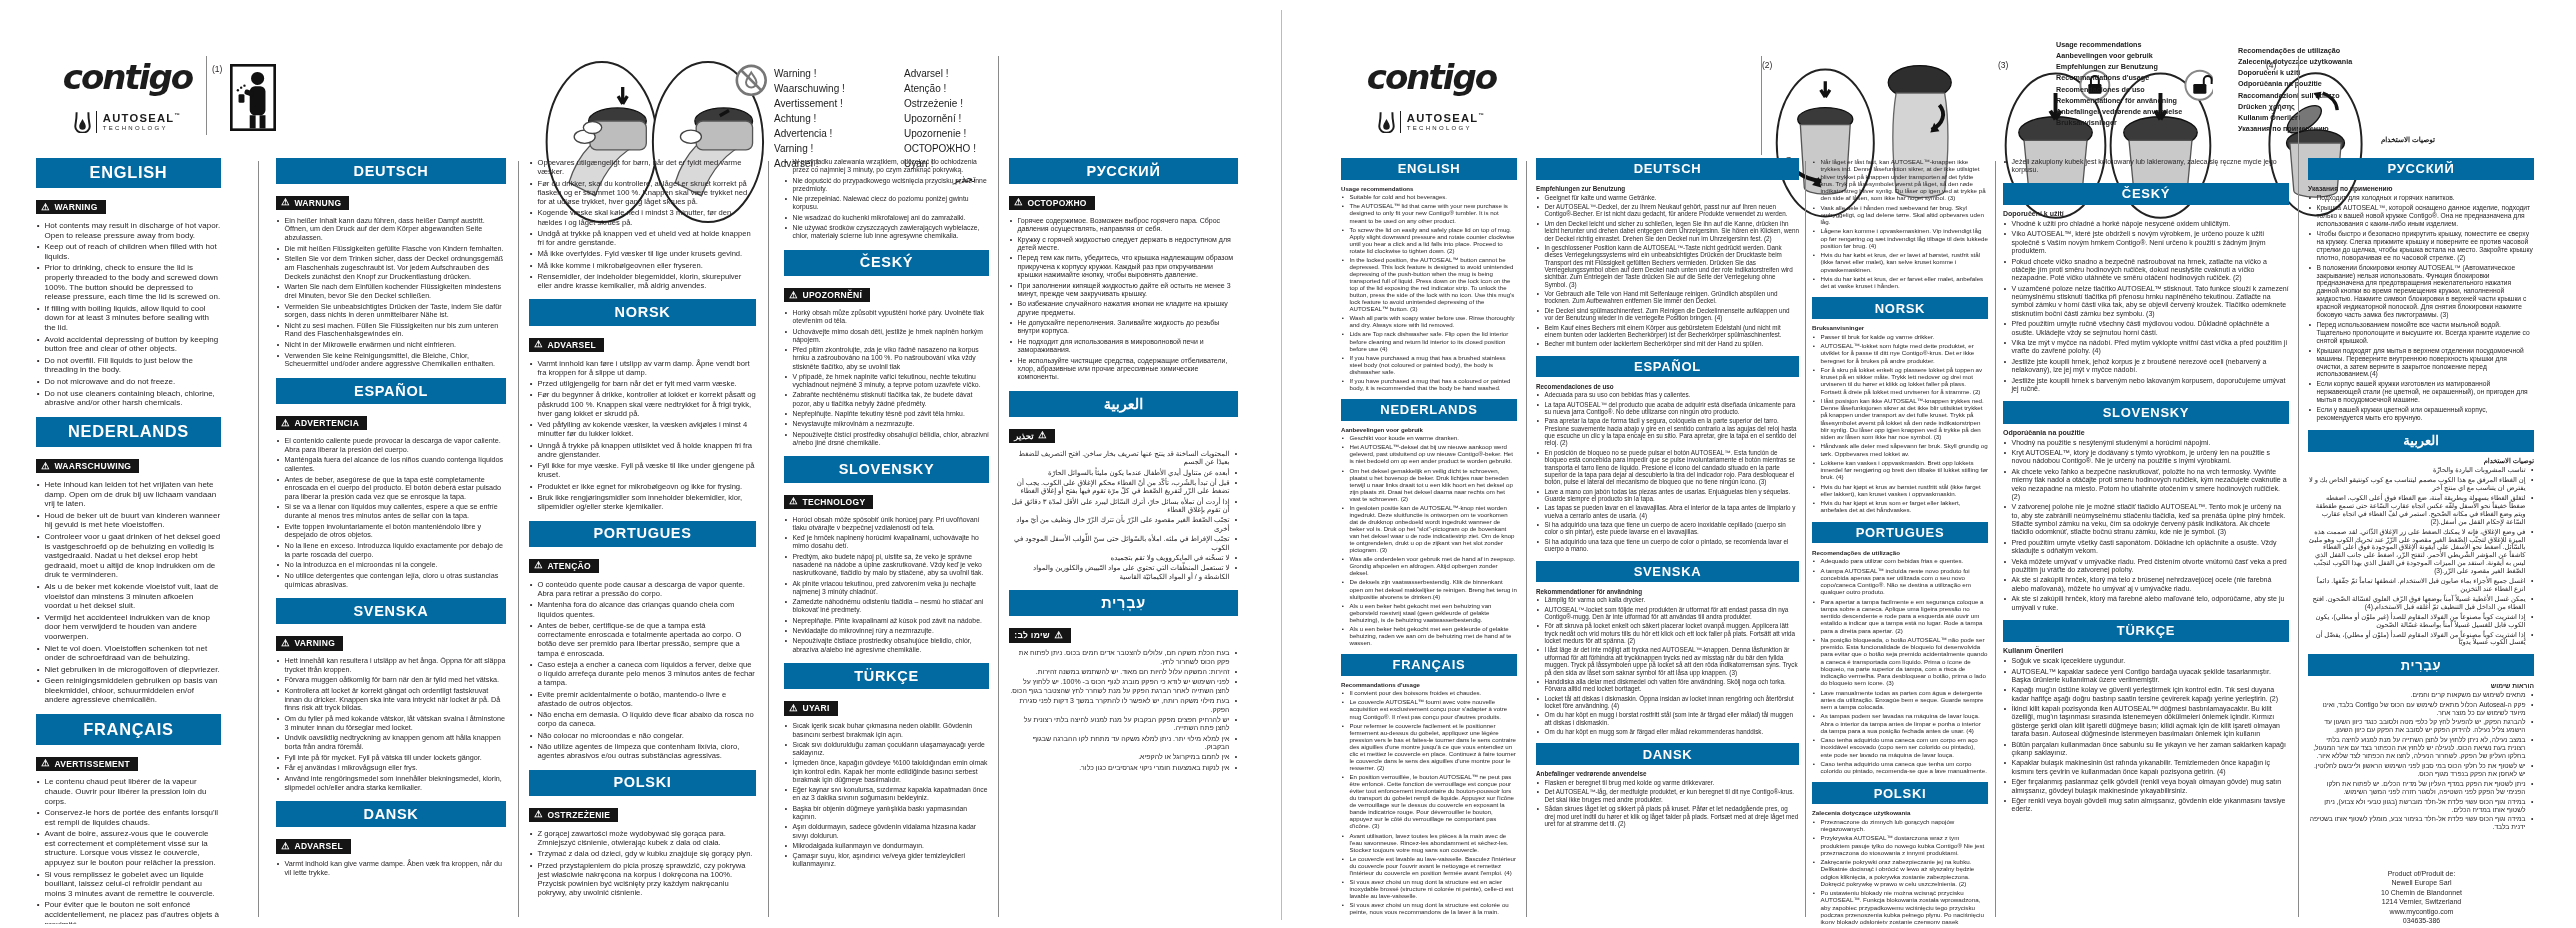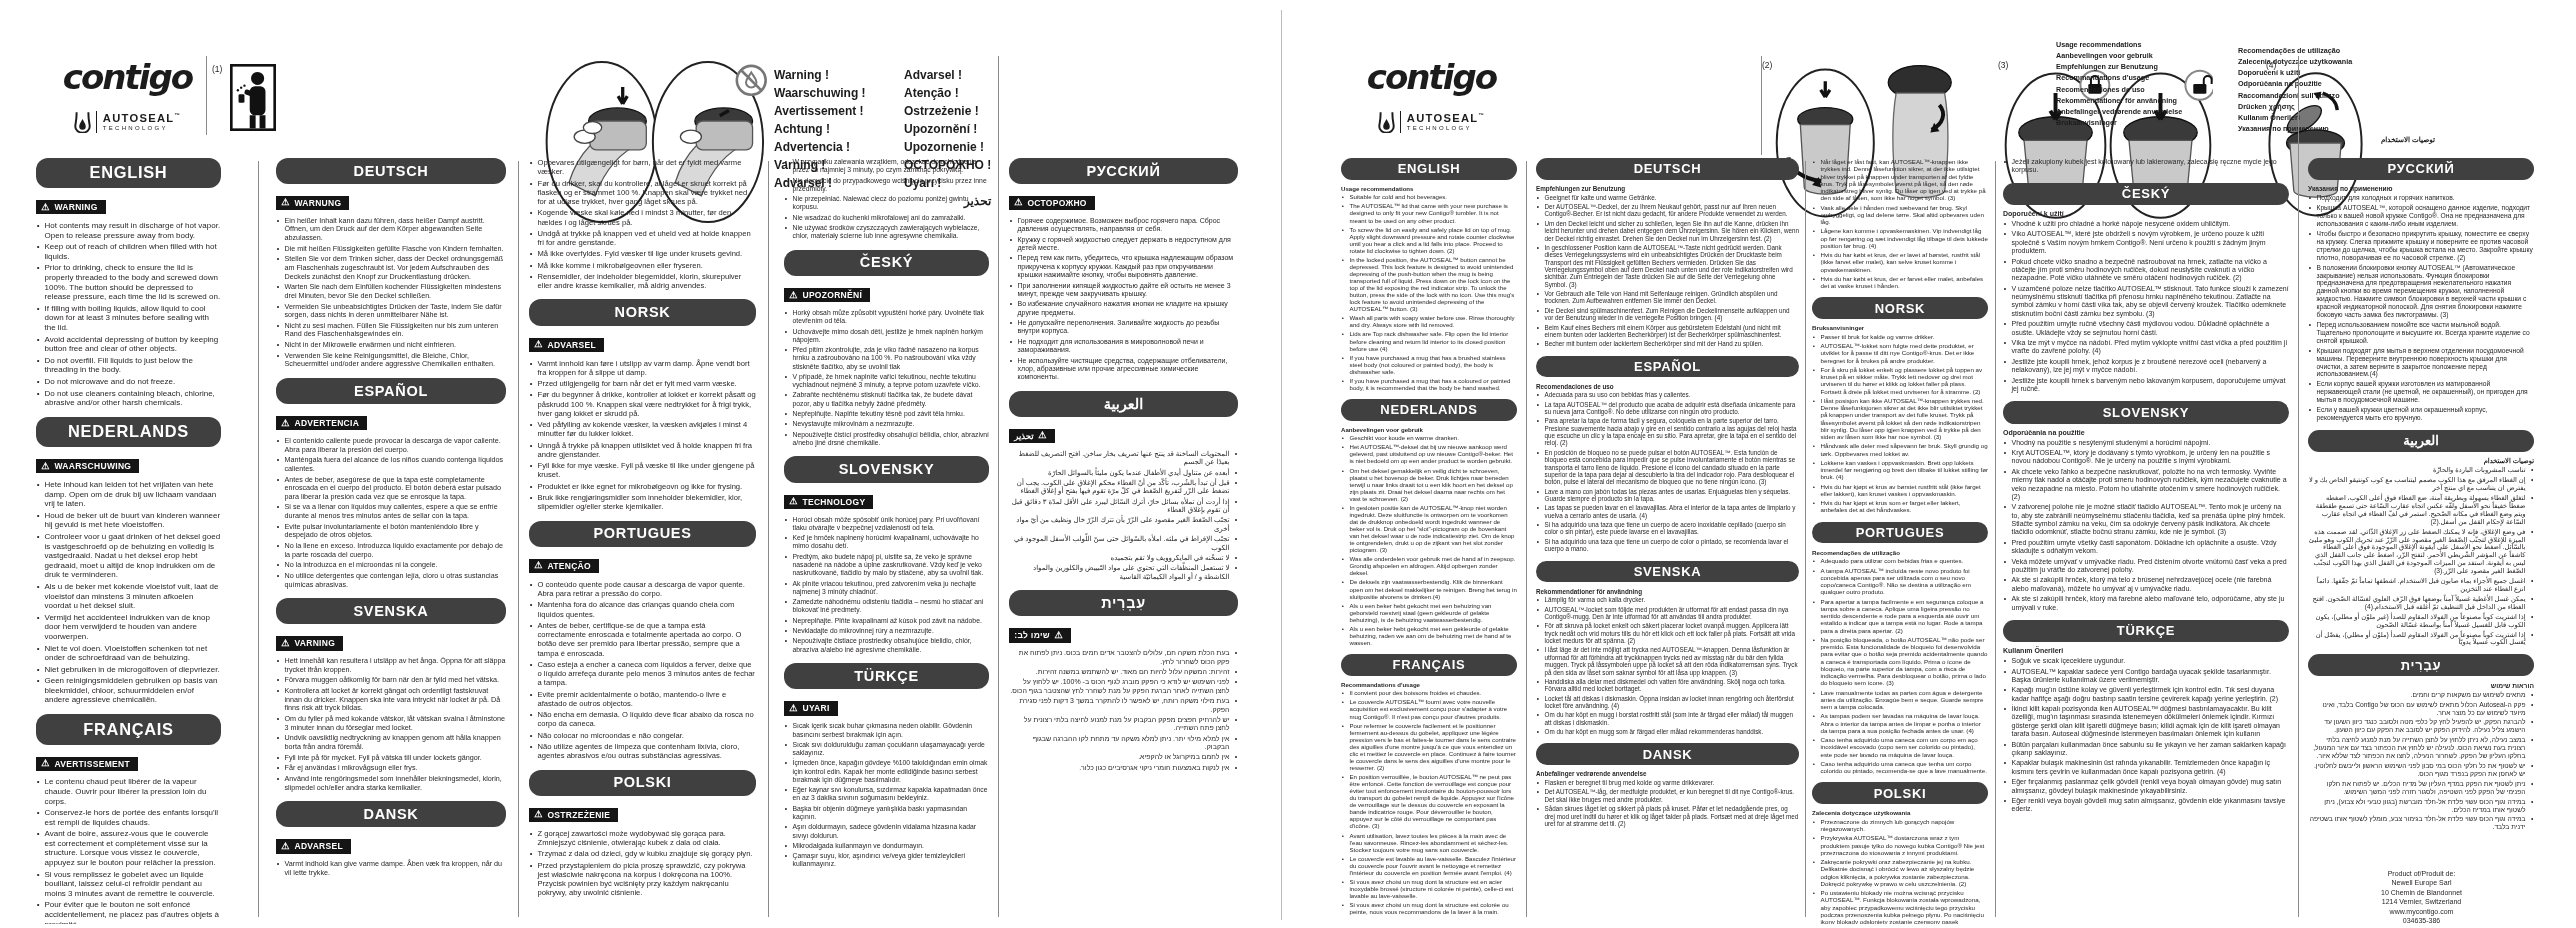--- a/index.html
+++ b/index.html
@@ -13,38 +13,38 @@
   .asrow{margin-top:17px;display:flex;align-items:center;justify-content:center;gap:5.3px;}
   .asbar{width:1.3px;height:22.3px;background:#1c1c1c;}
   .astxt{text-align:left;color:#1c1c1c;}
   .asl1{font-size:11.2px;font-weight:bold;letter-spacing:1.3px;line-height:1;}
   .astm{font-size:5.3px;vertical-align:super;}
   .asl2{font-size:6px;letter-spacing:2.3px;margin-top:1.3px;}
   
   .figlab{position:absolute;font-size:8.5px;color:#231f20;}
   .fig{position:absolute;}
   
-  .warnlist{position:absolute;font-weight:bold;font-size:12px;line-height:1.5;color:#1c1c1c;}
+  .warnlist{position:absolute;font-weight:normal;font-size:10px;line-height:1.5;color:#1c1c1c;}
   
   .uselist{position:absolute;font-weight:bold;font-size:7.2px;line-height:1.55;color:#1c1c1c;}
   
   .col{position:absolute;top:158px;height:766px;overflow:hidden;}
   .p1c1{left:36px;width:185px;font-size:8px;line-height:1.2;}
   .p1c2{left:276px;width:230px;font-size:7.2px;line-height:1.2;}
   .p1c3{left:529px;width:227px;font-size:7.6px;line-height:1.22;}
   .p1c4{left:784px;width:205px;font-size:6.8px;line-height:1.22;}
   .p1c5{left:1009px;width:229px;font-size:7px;line-height:1.2;}
   .p2c1{left:1341px;width:176px;font-size:6.1px;line-height:1.16;}
   .p2c2{left:1536px;width:263px;font-size:6.3px;line-height:1.17;}
   .p2c3{left:1812px;width:176px;font-size:6.2px;line-height:1.17;}
   .p2c4{left:2003px;width:286px;font-size:7px;line-height:1.2;}
   .p2c5{left:2308px;width:226px;font-size:6.7px;line-height:1.18;}
   
-  .hd{background:#404040;color:#fff;font-weight:bold;text-align:center;
-      margin:9.2px 0 8px 0;padding:4.6px 0 4px 0;font-size:14.5px;letter-spacing:0.7px;border-radius:12px;}
+  .hd{background:#0369a1;color:#fff;font-weight:bold;text-align:center;
+      margin:9.2px 0 8px 0;padding:4.6px 0 4px 0;font-size:14.5px;letter-spacing:0.7px;}
   .pg1 .bigc .hd{font-size:16.4px;padding:5.3px 0;}
   .pg2 .hd{font-size:13px;padding:3.3px 0;margin:8px 0 5.3px 0;}
   .col > .hd:first-child{margin-top:0;}
   .wb{display:inline-flex;align-items:center;gap:4.6px;background:#151515;color:#fff;
       font-weight:bold;font-size:8.5px;padding:2px 8px 2px 5.3px;margin:4px 0 6.6px 0;letter-spacing:0.3px;}
   .wb .tri{font-size:9.2px;line-height:1;}
   .intro{font-weight:bold;margin:1.3px 0 1.3px 0;}
   .blts{margin:0 0 4px 0;}
   .bl{position:relative;padding-left:8.5px;margin:0 0 2px 0;}
   .bl .dot{position:absolute;left:0.7px;top:0;}
@@ -181,21 +181,21 @@
           <div class="bl"><span class="dot">•</span><span>Nicht in der Mikrowelle erwärmen und nicht einfrieren.</span></div>
           <div class="bl"><span class="dot">•</span><span>Verwenden Sie keine Reinigungsmittel, die Bleiche, Chlor, Scheuermittel und/oder andere aggressive Chemikalien enthalten.</span></div>
         </div><div class="hd">ESPAÑOL</div><div class="wb">
           <span class="tri">⚠</span>
           <span>ADVERTENCIA</span>
         </div><div class="blts">
           <div class="bl"><span class="dot">•</span><span>El contenido caliente puede provocar la descarga de vapor caliente. Abra para liberar la presión del cuerpo.</span></div>
           <div class="bl"><span class="dot">•</span><span>Manténgala fuera del alcance de los niños cuando contenga líquidos calientes.</span></div>
           <div class="bl"><span class="dot">•</span><span>Antes de beber, asegúrese de que la tapa esté completamente enroscada en el cuerpo del producto. El botón deberá estar pulsado para liberar la presión cada vez que se enrosque la tapa.</span></div>
           <div class="bl"><span class="dot">•</span><span>Si se va a llenar con líquidos muy calientes, espere a que se enfríe durante al menos tres minutos antes de sellar con la tapa.</span></div>
-          <div class="bl"><span class="dot">•</span><span>Evite pulsar involuntariamente el botón manteniéndolo libre y despejado de otros objetos.</span></div>
+          <div class="bl"><span class="dot">•</span><span>Evite toppen involuntariamente el botón manteniéndolo libre y despejado de otros objetos.</span></div>
           <div class="bl"><span class="dot">•</span><span>No la llene en exceso. Introduzca líquido exactamente por debajo de la parte roscada del cuerpo.</span></div>
           <div class="bl"><span class="dot">•</span><span>No la introduzca en el microondas ni la congele.</span></div>
           <div class="bl"><span class="dot">•</span><span>No utilice detergentes que contengan lejía, cloro u otras sustancias químicas abrasivas.</span></div>
         </div><div class="hd">SVENSKA</div><div class="wb">
           <span class="tri">⚠</span>
           <span>VARNING</span>
         </div><div class="blts">
           <div class="bl"><span class="dot">•</span><span>Hett innehåll kan resultera i utsläpp av het ånga. Öppna för att släppa trycket ifrån kroppen.</span></div>
           <div class="bl"><span class="dot">•</span><span>Förvara muggen oåtkomlig för barn när den är fylld med het vätska.</span></div>
           <div class="bl"><span class="dot">•</span><span>Kontrollera att locket är korrekt gängat och ordentligt fastskruvat innan du dricker. Knappen ska inte vara intryckt när locket är på. Då finns risk att tryck bildas.</span></div>

